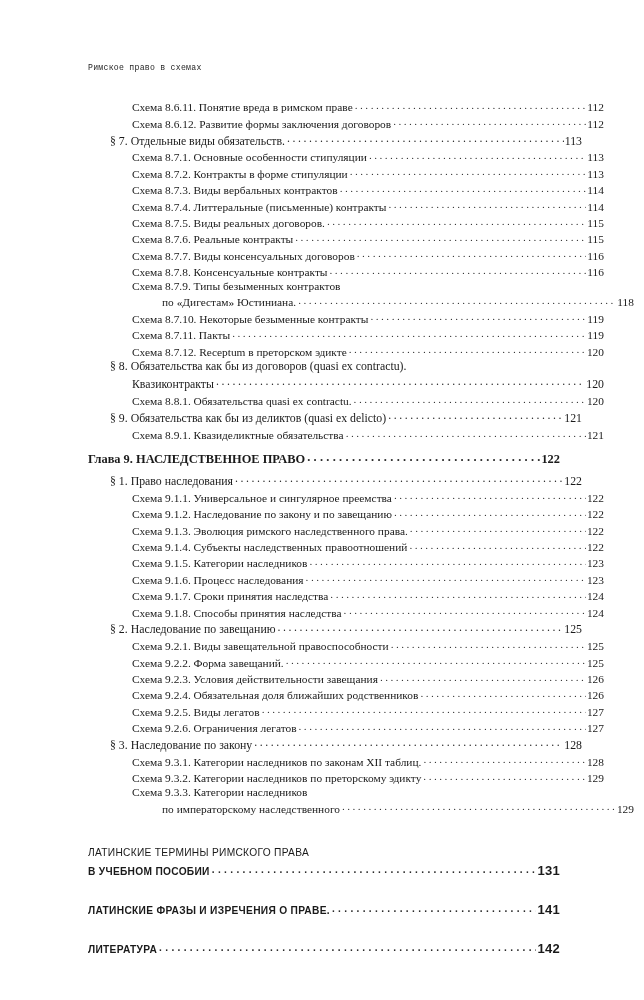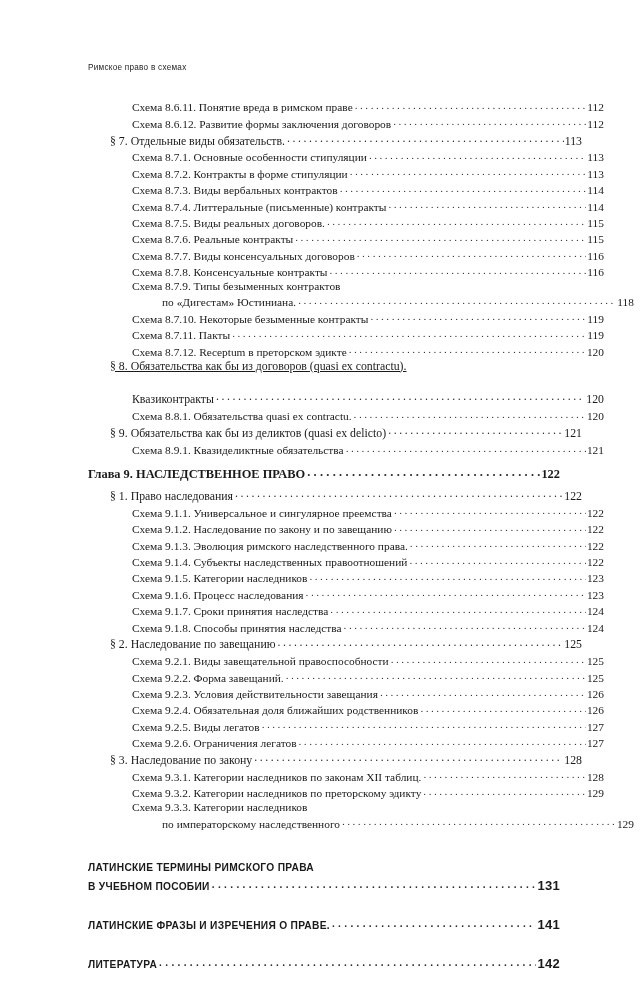--- a/index.html
+++ b/index.html
@@ -23,21 +23,21 @@
     width: 644px;
     height: 1000px;
     background: #ffffff;
   }
 
   
   .running-head {
     position: absolute;
     left: 88px;
     top: 63px;
-    font-family: Liberation Sans, sans-serif;
+    font-family: Liberation Mono, monospace;
     font-size: 8.2px;
     letter-spacing: 0.25px;
     color: #262626;
     white-space: nowrap;
   }
 
   
   .toc {
     position: absolute;
     left: 88px;
@@ -106,21 +106,21 @@
     font-size: 11.8px;
     padding-left: 44px;
     margin-bottom: 3px;
   }
 
   
   .plain {
     white-space: nowrap;
     line-height: 1.0;
   }
-  .plain.lvl-para { margin-bottom: 19px; text-decoration: underline; }
+  .plain.lvl-para { margin-bottom: 4px; }
   .plain.lvl-scheme { margin-bottom: 2.6px; }
 
   .lvl-chapter {
     font-size: 12.4px;
     font-weight: bold;
     padding-left: 0px;
     margin-top: 0;
     margin-bottom: 7.5px;
   }
   .lvl-chapter .leader::after { letter-spacing: 0.1px; }
@@ -138,21 +138,21 @@
   .lvl-back .pageno {
     font-family: "Liberation Sans", "DejaVu Sans", sans-serif;
     font-weight: bold;
     font-size: 13px;
   }
   .lvl-back .leader::after { letter-spacing: 0.25px; }
 
   .plain.lvl-back {
     font-family: "Liberation Sans", "DejaVu Sans", sans-serif;
     font-size: 10.2px;
-    font-weight: bold;
+    font-weight: normal;
     letter-spacing: 0.3px;
   }
 
   .gap-sm  { height: 7px; }
   .gap-lg  { height: 26px; }
   .gap-xl  { height: 30px; }
 </style>
 </head>
 <body>
 

